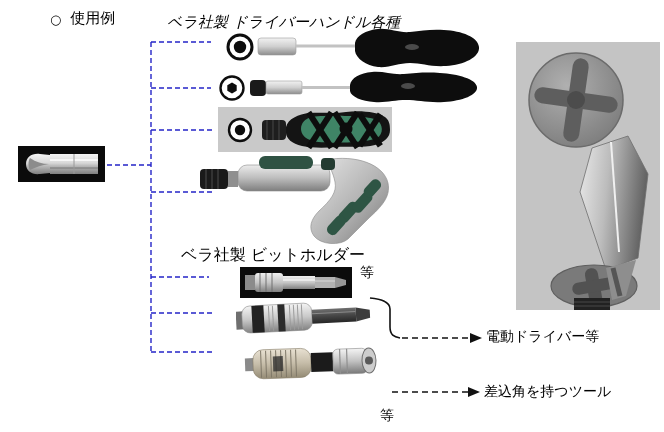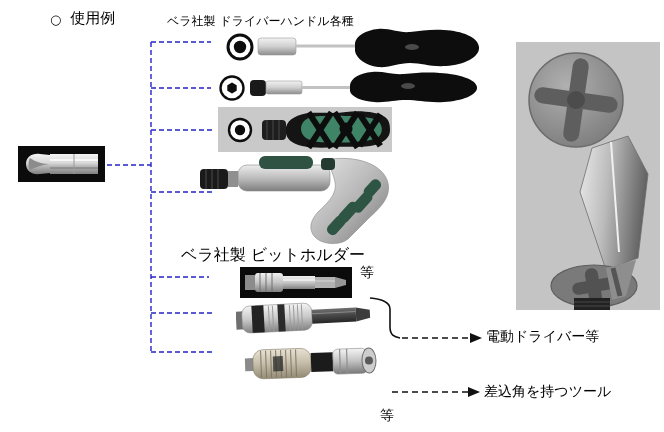--- a/index.html
+++ b/index.html
@@ -2,21 +2,21 @@
 <html><head>
 <meta charset="utf-8">
 <style>
   html,body{margin:0;padding:0;background:#fff;}
   .canvas{position:relative;width:664px;height:432px;background:#ffffff;
           font-family:"DejaVu Sans","Liberation Sans",sans-serif;color:#000;overflow:hidden;}
   .abs{position:absolute;}
   .jp{white-space:nowrap;color:#000;}
   .title-row{left:50px;top:9px;display:flex;align-items:center;gap:9px;font-size:15px;}
   .title-marker{font-size:13px;position:relative;top:1px;}
-  .handles-label{left:167px;top:13px;font-size:12px;}
+  .handles-label{left:167px;top:13px;font-size:15px;font-style:italic;}
   .bitholder-label{left:181px;top:245px;font-size:16px;}
   .etc-upper{left:360px;top:264px;font-size:14px;}
   .etc-bottom{left:380px;top:407px;font-size:14px;}
   .arrow1-label{left:486px;top:328px;font-size:14px;}
   .arrow2-label{left:484px;top:383px;font-size:14px;}
   .ph{position:absolute;}
   .ph svg{display:block;}
   .photo-black{background:#0b0b0b;}
   .photo-grey{background:#c9c9c9;}
   .overlay{left:0;top:0;pointer-events:none;}

